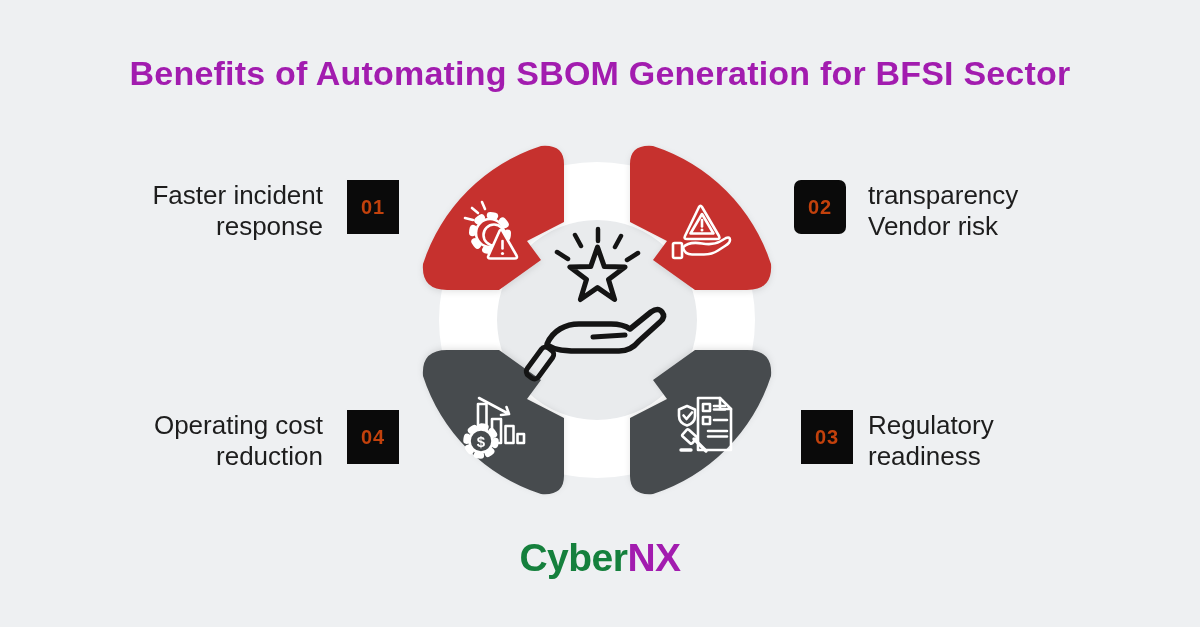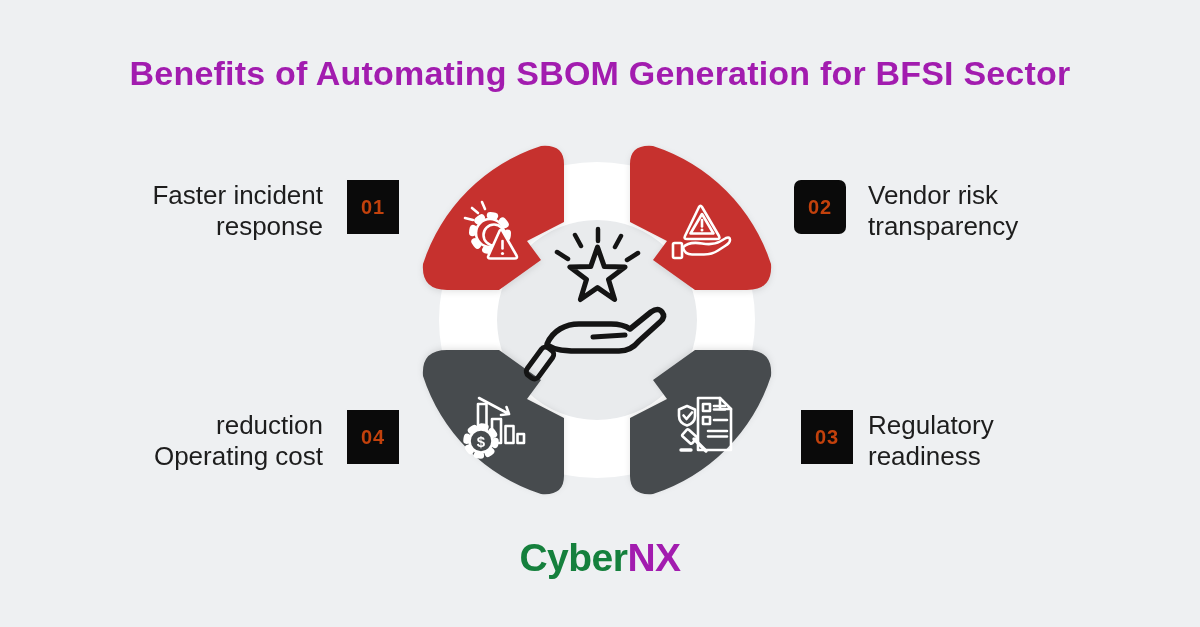--- a/index.html
+++ b/index.html
@@ -153,33 +153,33 @@
   </div>
 
   <div class="badge badge-01">01</div>
   <div class="label label-01 align-right">
     <div>Faster incident</div>
     <div>response</div>
   </div>
 
   <div class="badge badge-02">02</div>
   <div class="label label-02 align-left">
+    <div>transparency</div>
     <div>Vendor risk</div>
-    <div>transparency</div>
   </div>
 
   <div class="badge badge-03">03</div>
   <div class="label label-03 align-left">
     <div>Regulatory</div>
     <div>readiness</div>
   </div>
 
   <div class="badge badge-04">04</div>
   <div class="label label-04 align-right">
+    <div>Operating cost</div>
     <div>reduction</div>
-    <div>Operating cost</div>
   </div>
 
   <div class="brand">
     <span class="part1">Cyber</span><span class="part2">NX</span>
   </div>
 
 </div>
 
 </body></html>

